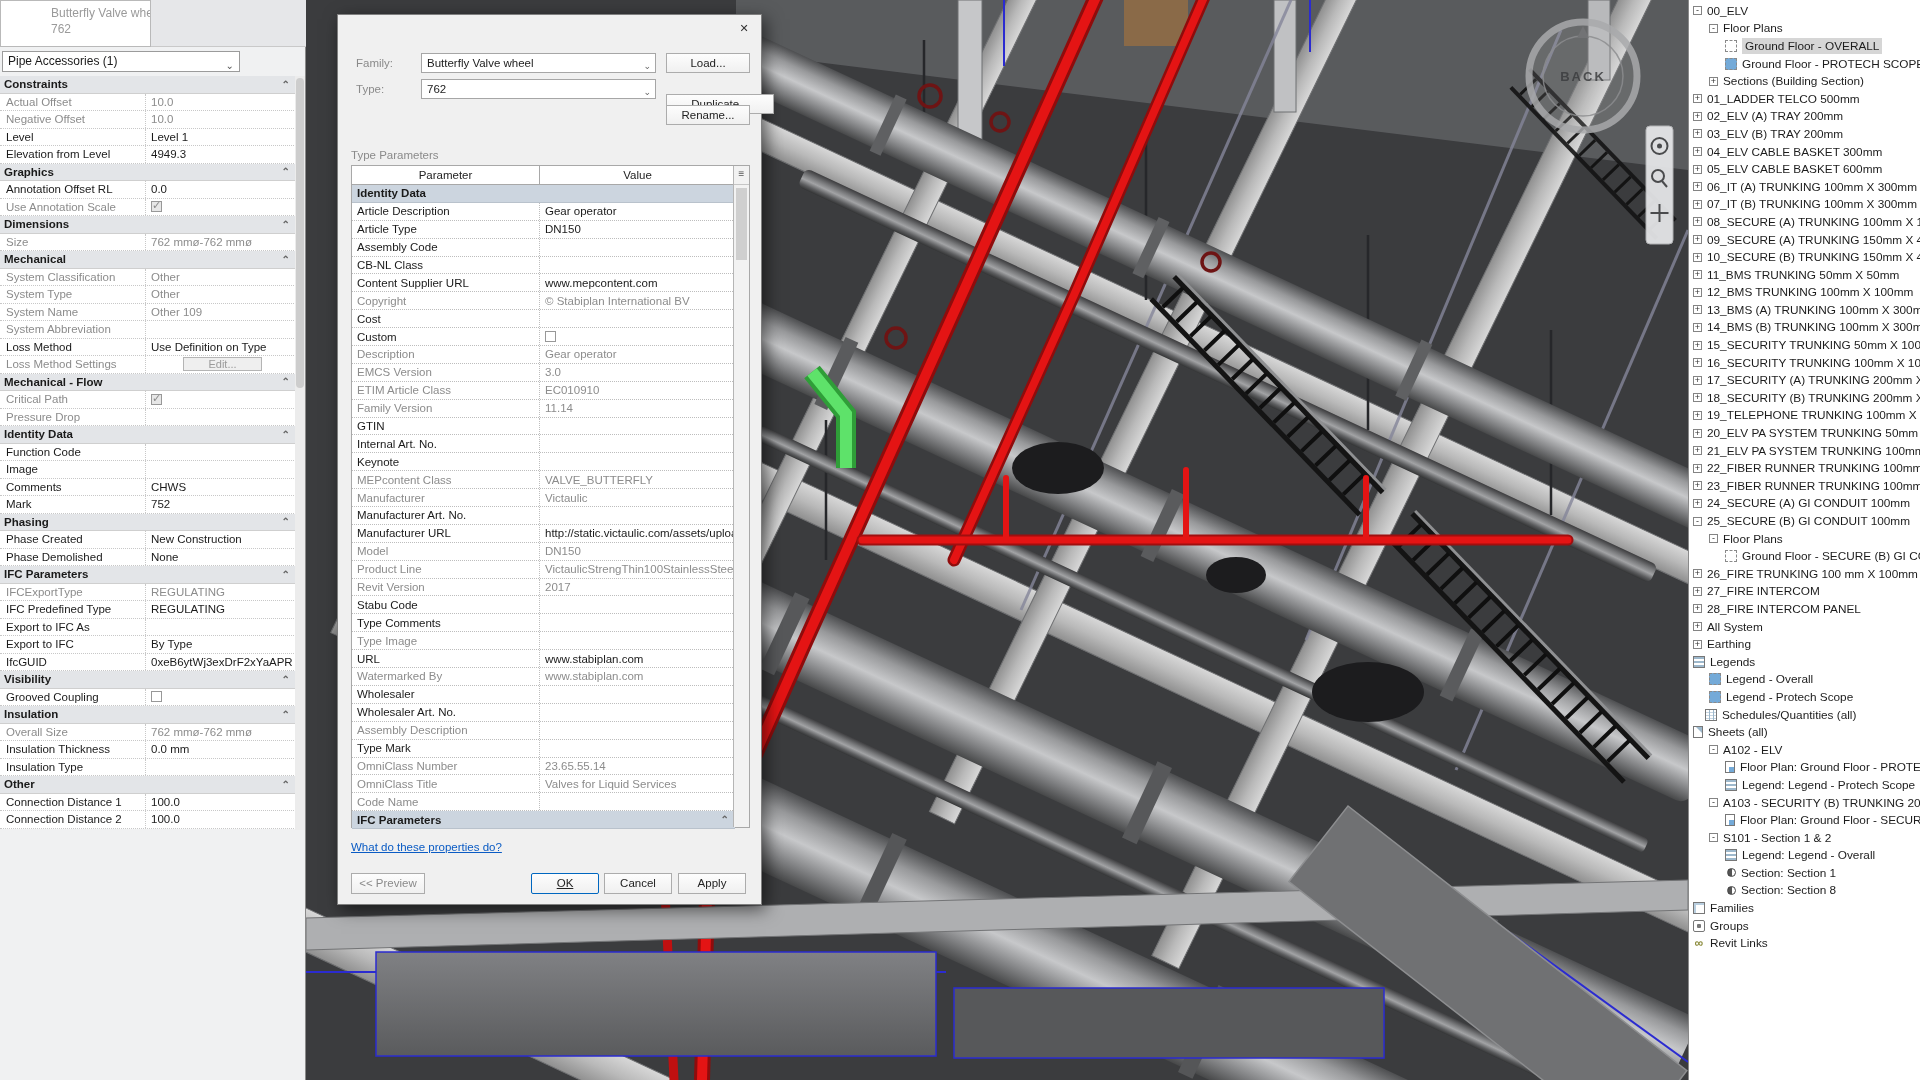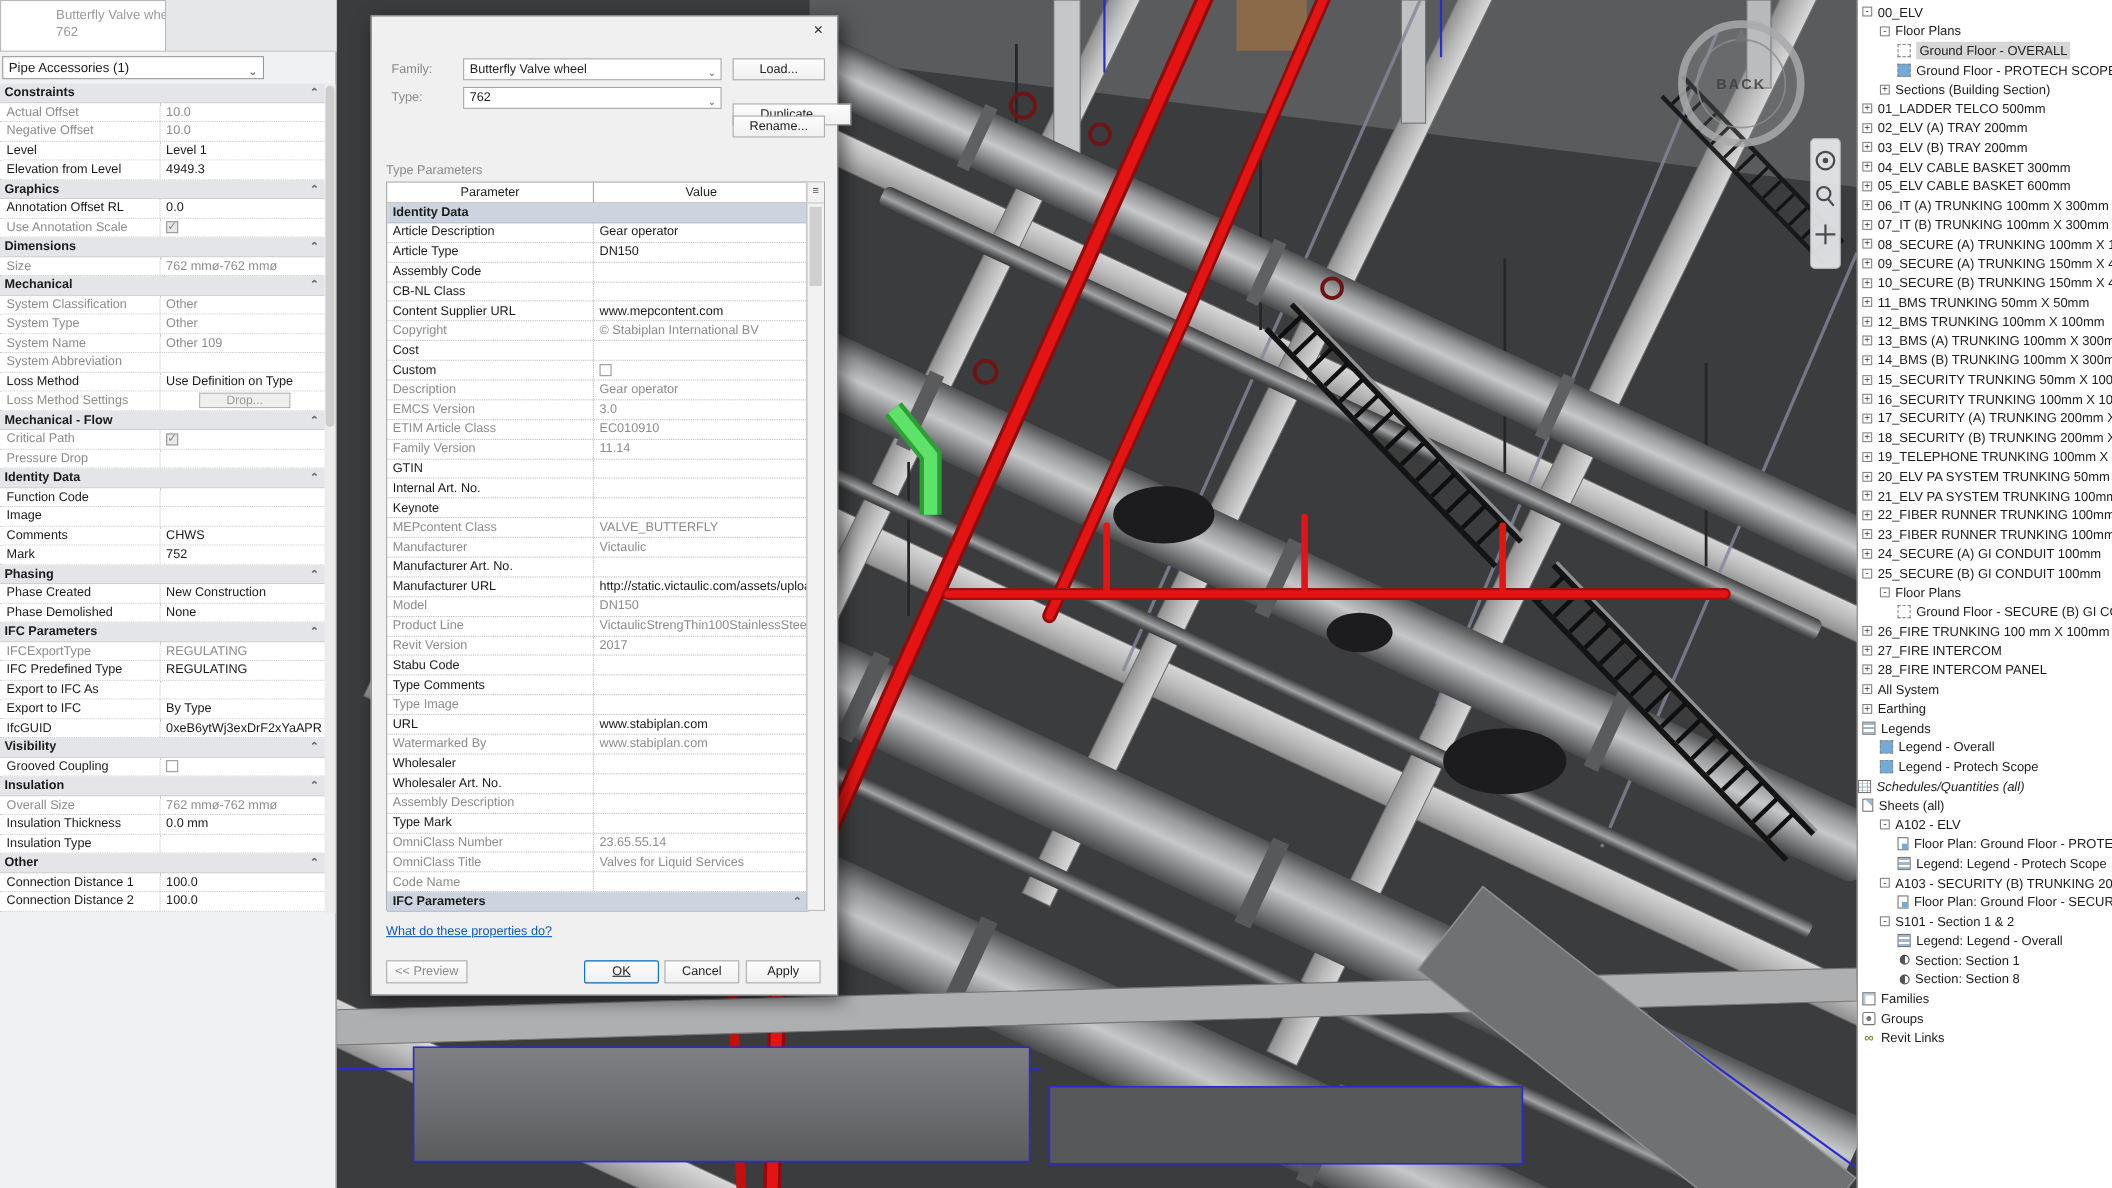--- a/index.html
+++ b/index.html
@@ -357,21 +357,21 @@
         <span class="p-lbl">System Abbreviation</span>
         <span class="p-val"></span>
       </div>
       <div class="p-row">
         <span class="p-lbl">Loss Method</span>
         <span class="p-val">Use Definition on Type</span>
       </div>
       <div class="p-row dim">
         <span class="p-lbl">Loss Method Settings</span>
         <span class="p-val">
-          <span class="mini-btn">Drop...</span>
+          <span class="mini-btn">Edit...</span>
         </span>
       </div>
       <div class="p-sec">
         <span>Mechanical - Flow</span>
         <span class="sec-chev">⌃</span>
       </div>
       <div class="p-row dim">
         <span class="p-lbl">Critical Path</span>
         <span class="p-val">
           <span class="cb checked dis"></span>
@@ -819,21 +819,21 @@
         <span>Legends</span>
       </div>
       <div class="tree-row" style="padding-left: 20px;">
         <span class="ic ic-fp-blue"></span>
         <span>Legend - Overall</span>
       </div>
       <div class="tree-row" style="padding-left: 20px;">
         <span class="ic ic-fp-blue"></span>
         <span>Legend - Protech Scope</span>
       </div>
-      <div class="tree-row" style="padding-left: 0; font-style: italic;">
+      <div class="tree-row" style="padding-left: 16px;">
         <span class="ic ic-schedule"></span>
         <span>Schedules/Quantities (all)</span>
       </div>
       <div class="tree-row" style="padding-left: 4px;">
         <span class="ic ic-sheets"></span>
         <span>Sheets (all)</span>
       </div>
       <div class="tree-row" style="padding-left: 20px;">
         <span class="exp">-</span>
         <span>A102 - ELV</span>

